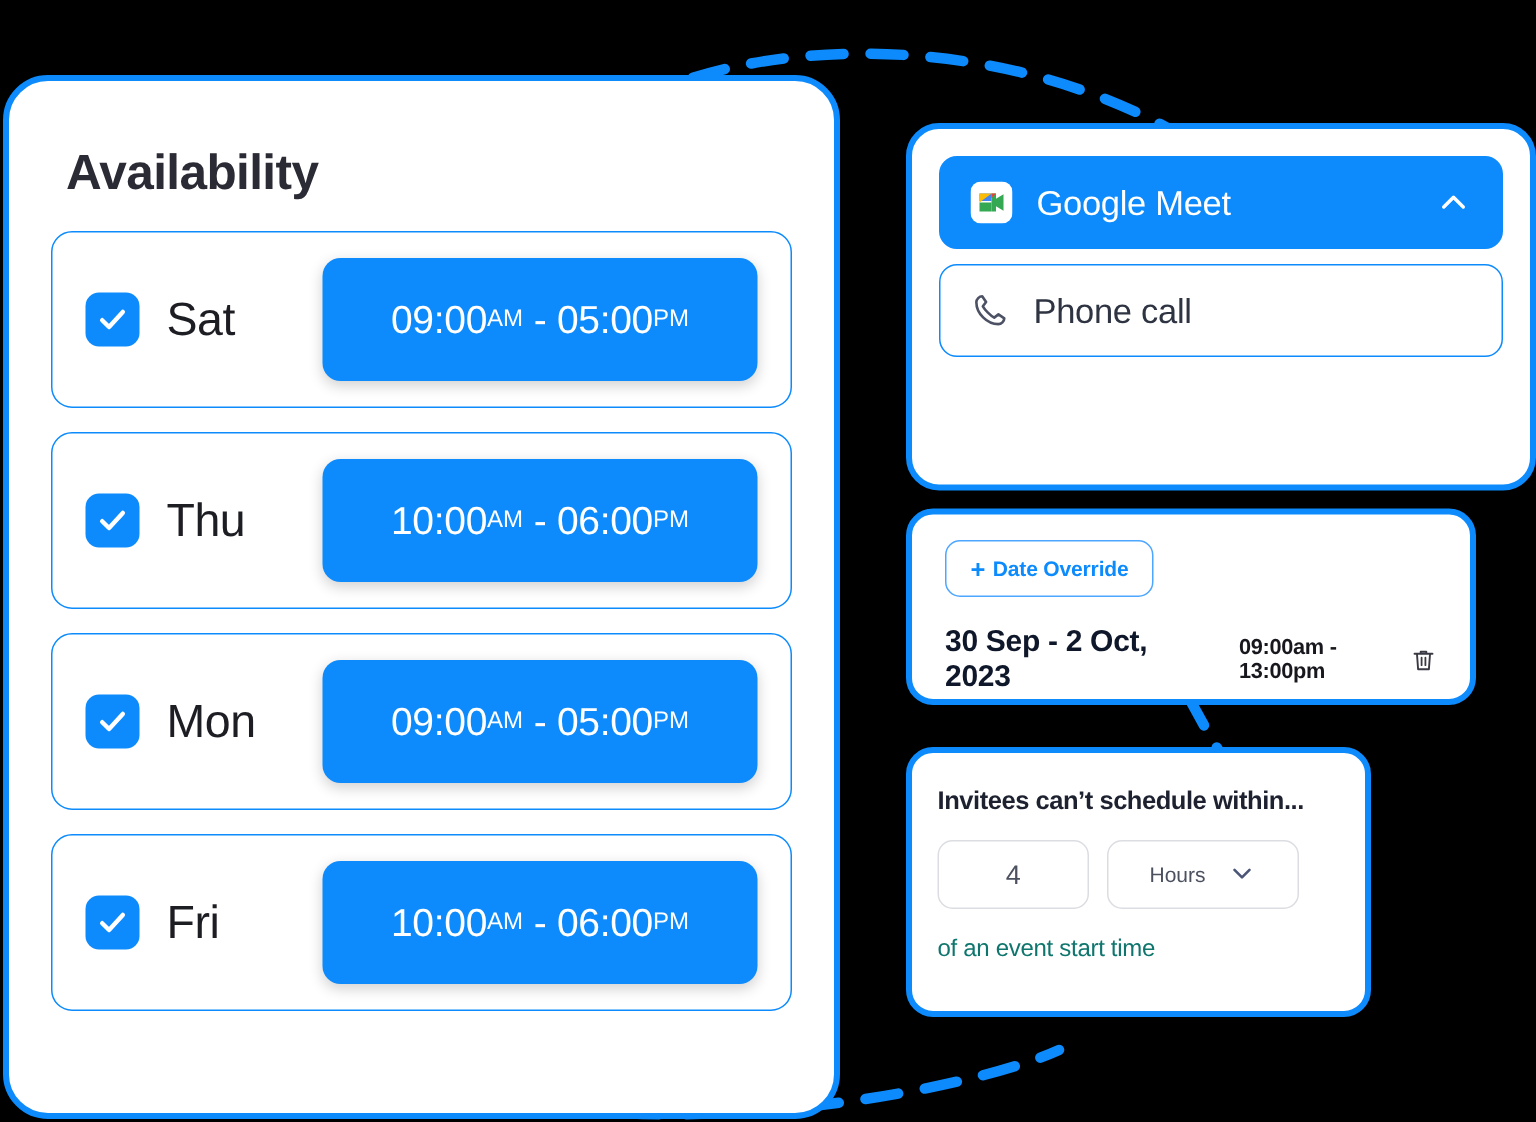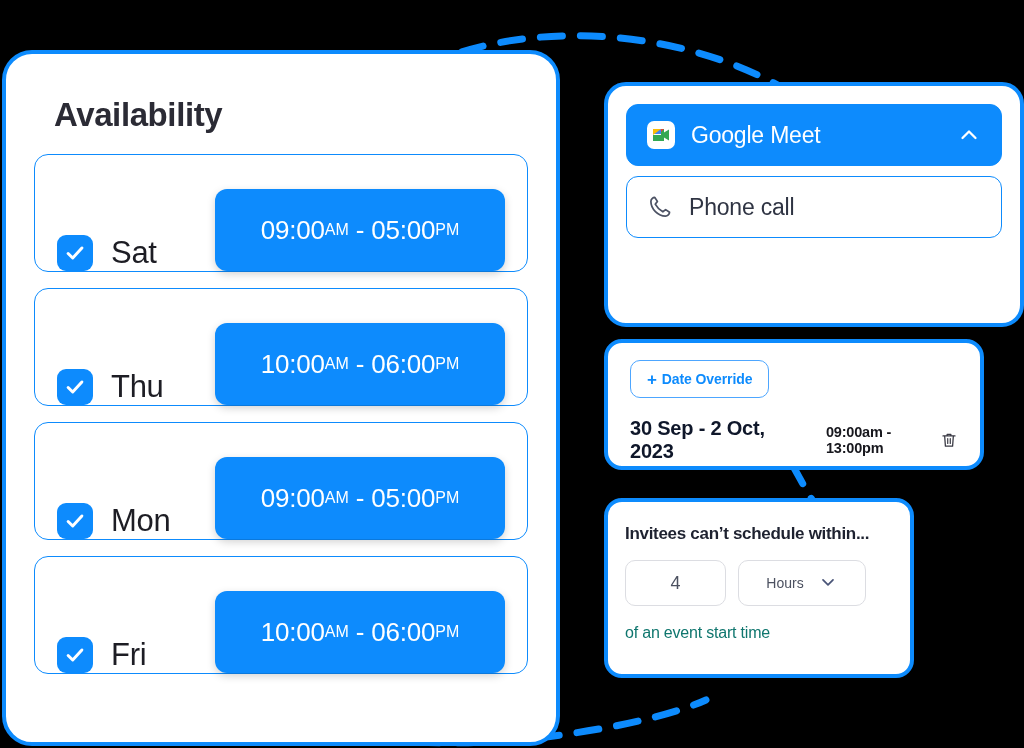--- a/index.html
+++ b/index.html
@@ -45,32 +45,32 @@
     height: 696px;
     border-radius: 30px;
     padding: 30px 28px;
   }
 
   #availability-title {
     font-size: 33px;
     font-weight: bold;
     color: #2b2b35;
     letter-spacing: -0.4px;
-    margin: 12px 0 20px 20px;
+    margin: 12px 0 20px 10px;
   }
 
   .day-row {
     position: relative;
     height: 118px;
     margin-bottom: 16px;
     border: 1.6px solid #0d8bfd;
     border-radius: 14px;
     background: #ffffff;
     display: flex;
-    align-items: flex-end;
+    align-items: center;
     padding: 0 22px;
   }
   .day-row:last-child { margin-bottom: 0; }
 
   .checkbox {
     width: 36px;
     height: 36px;
     border-radius: 9px;
     background: #0d8bfd;
     flex: 0 0 auto;

